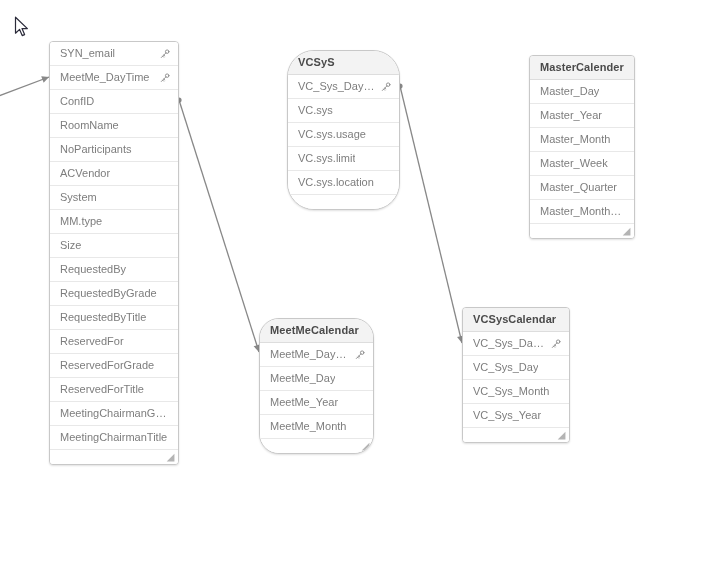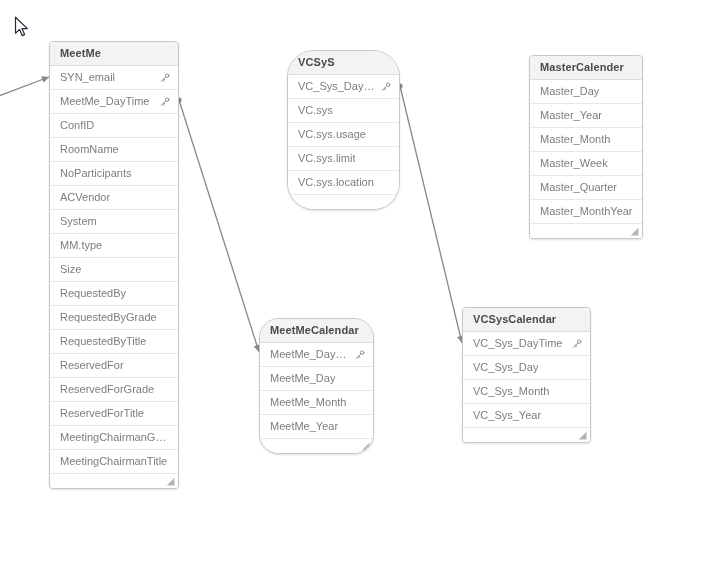--- a/index.html
+++ b/index.html
@@ -116,21 +116,20 @@
       </g>
       <g>
         <line x1="400" y1="86" x2="462" y2="343" stroke="#888888" stroke-width="1.3"></line>
         <path d="M0 0 L-7 -3.4 L-7 3.4 Z" fill="#888888" transform="translate(462,343) rotate(76.43683019949758)"></path>
         <circle cx="400" cy="86" r="2.6" fill="#888888"></circle>
       </g>
     </svg>
 
   <div id="tables-layer">
       <div class="table-box" style="left: 49px; top: 41px; width: 130px;">
-        <div class="table-header">MeetMe</div>
         <div class="field-row">
           <span class="field-label">SYN_email</span>
           <span class="key-icon">
             <svg viewBox="0 0 12 12" width="10" height="10">
               <g stroke="#8a8a8a" stroke-width="1.1" fill="none" stroke-linecap="round">
                 <circle cx="8.6" cy="3.2" r="2.1"></circle>
                 <path d="M7.1 4.7 L1.6 10.2 M3.2 8.6 L4.4 9.8 M4.6 7.2 L5.8 8.4"></path>
               </g>
             </svg>
           </span>
@@ -221,21 +220,21 @@
         </div>
         <div class="field-row">
           <span class="field-label">VC.sys.location</span>
         </div>
         <div class="table-footer">
           <svg viewBox="0 0 10 10" class="resize-grip">
             <path d="M9.4 0.8 L9.4 9.4 L0.8 9.4 Z" fill="#b4b4b4"></path>
           </svg>
         </div>
       </div>
-      <div class="table-box" style="left: 529px; top: 55px; width: 114px;">
+      <div class="table-box" style="left: 529px; top: 55px; width: 106px;">
         <div class="table-header">MasterCalender</div>
         <div class="field-row">
           <span class="field-label">Master_Day</span>
         </div>
         <div class="field-row">
           <span class="field-label">Master_Year</span>
         </div>
         <div class="field-row">
           <span class="field-label">Master_Month</span>
         </div>
@@ -264,32 +263,32 @@
                 <circle cx="8.6" cy="3.2" r="2.1"></circle>
                 <path d="M7.1 4.7 L1.6 10.2 M3.2 8.6 L4.4 9.8 M4.6 7.2 L5.8 8.4"></path>
               </g>
             </svg>
           </span>
         </div>
         <div class="field-row">
           <span class="field-label">MeetMe_Day</span>
         </div>
         <div class="field-row">
+          <span class="field-label">MeetMe_Year</span>
+        </div>
+        <div class="field-row">
           <span class="field-label">MeetMe_Month</span>
         </div>
-        <div class="field-row">
-          <span class="field-label">MeetMe_Year</span>
-        </div>
-        <div class="table-footer">
-          <svg viewBox="0 0 10 10" class="resize-grip">
-            <path d="M9.4 0.8 L9.4 9.4 L0.8 9.4 Z" fill="#b4b4b4"></path>
-          </svg>
-        </div>
-      </div>
-      <div class="table-box" style="left: 462px; top: 307px; width: 129px;">
+        <div class="table-footer">
+          <svg viewBox="0 0 10 10" class="resize-grip">
+            <path d="M9.4 0.8 L9.4 9.4 L0.8 9.4 Z" fill="#b4b4b4"></path>
+          </svg>
+        </div>
+      </div>
+      <div class="table-box" style="left: 462px; top: 307px; width: 108px;">
         <div class="table-header">VCSysCalendar</div>
         <div class="field-row">
           <span class="field-label">VC_Sys_DayTime</span>
           <span class="key-icon">
             <svg viewBox="0 0 12 12" width="10" height="10">
               <g stroke="#8a8a8a" stroke-width="1.1" fill="none" stroke-linecap="round">
                 <circle cx="8.6" cy="3.2" r="2.1"></circle>
                 <path d="M7.1 4.7 L1.6 10.2 M3.2 8.6 L4.4 9.8 M4.6 7.2 L5.8 8.4"></path>
               </g>
             </svg>

